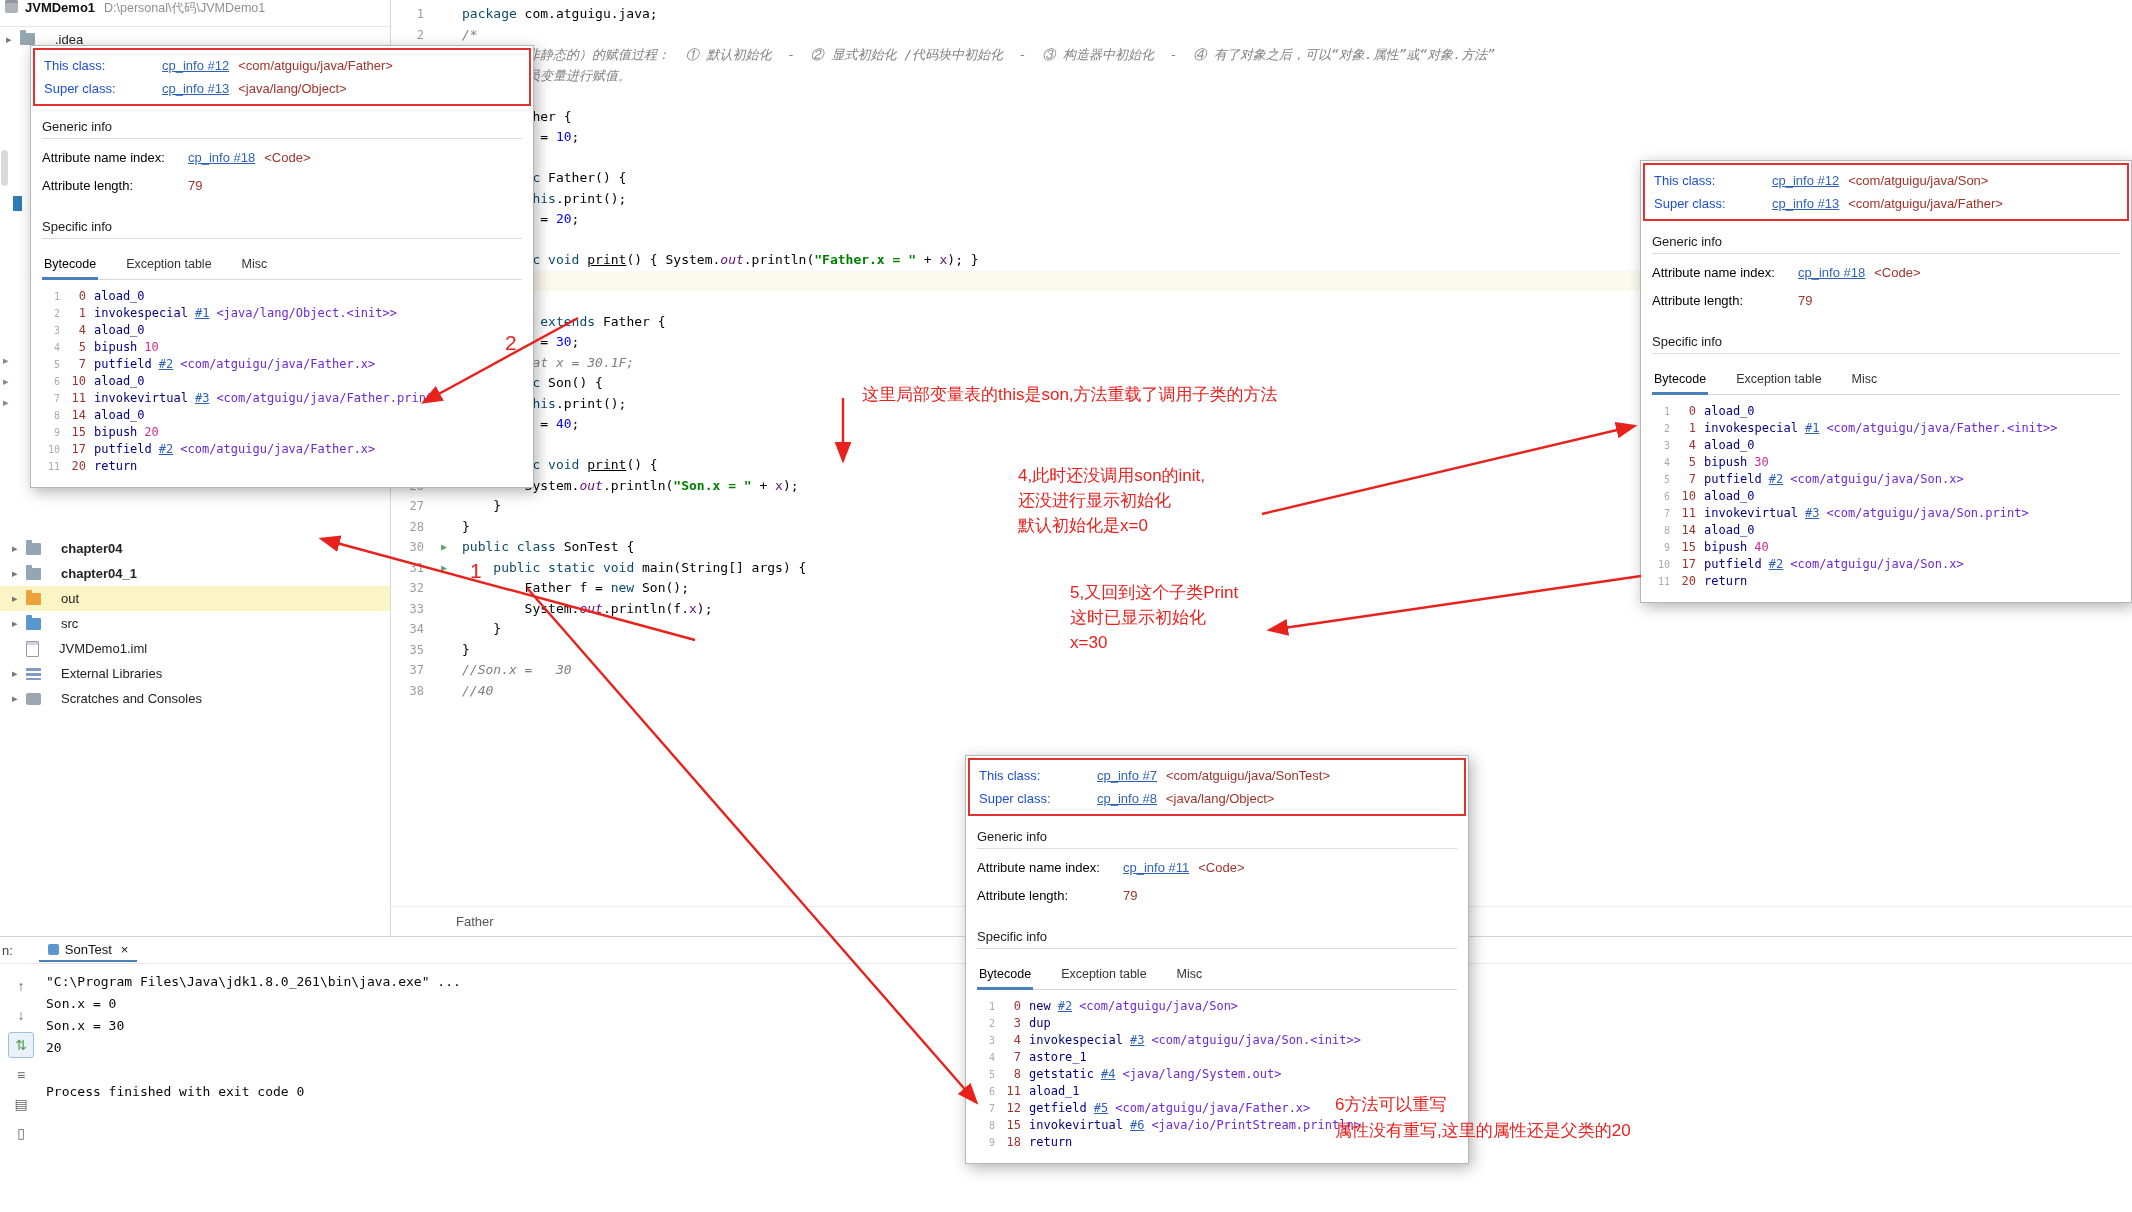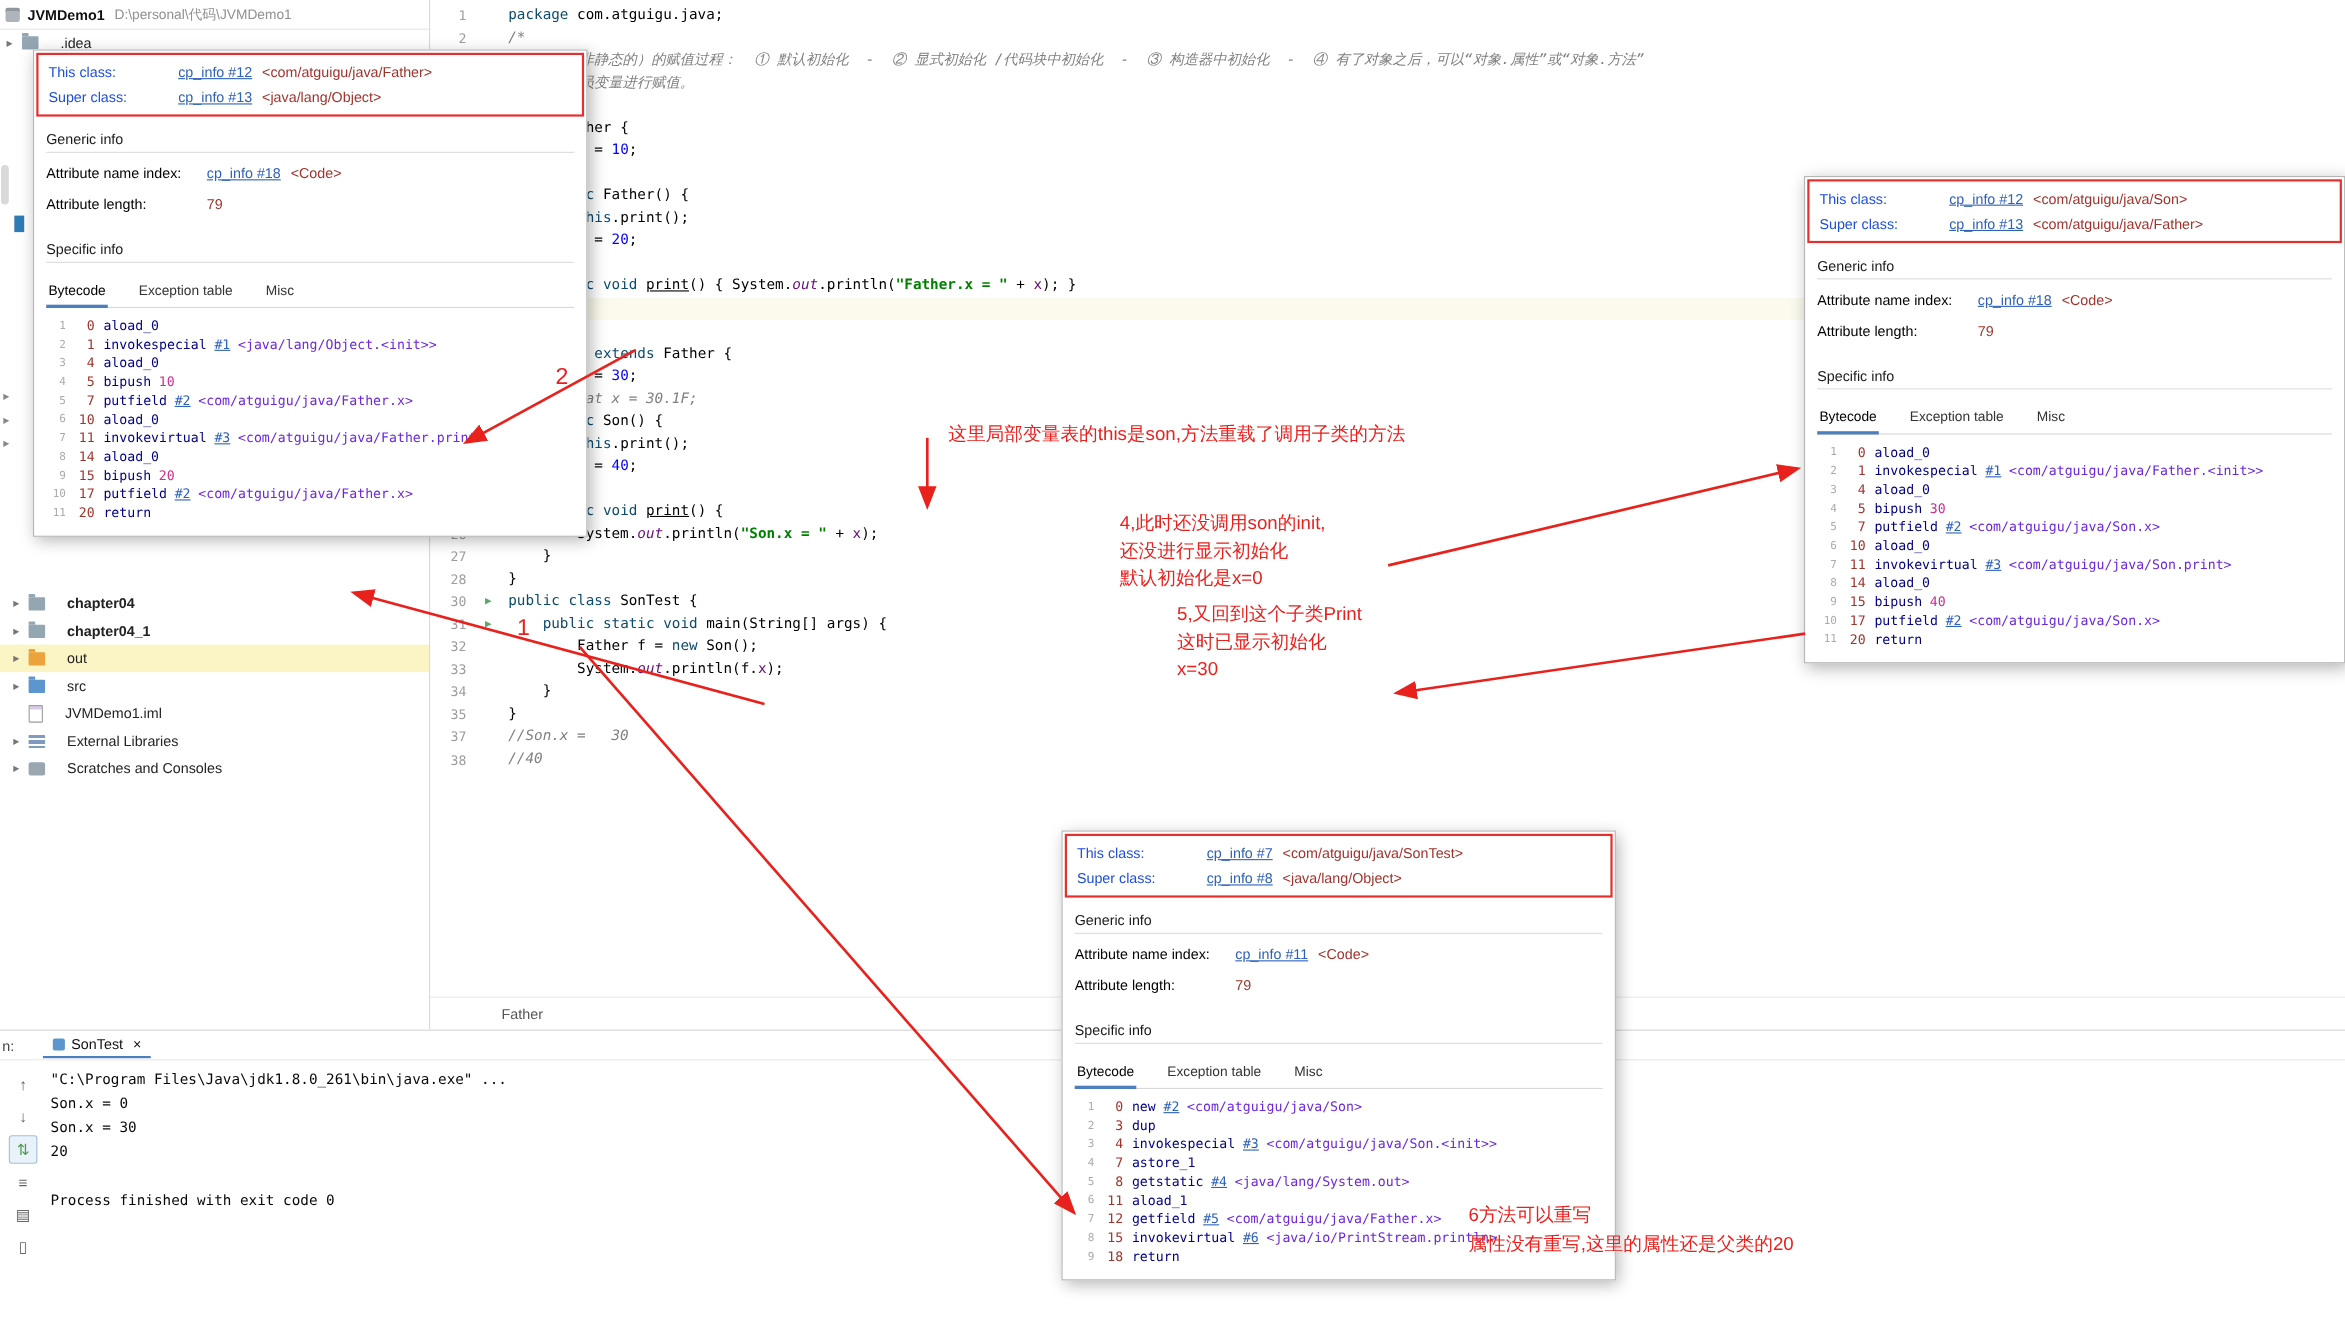--- a/index.html
+++ b/index.html
@@ -22,21 +22,21 @@
   .seg-i{color:#660E7A;font-style:italic;}
   .seg-n{color:#0000FF;}
   .seg-d{color:#000;text-decoration:underline;}
   .ovr{width:12px;height:12px;border:1px solid #8E8E8E;border-radius:50%;display:inline-flex;align-items:center;justify-content:center;font-size:8px;color:#5A5A5A;background:#fff;}
   .runic{color:#59A869;font-size:10px;}
   .caret{display:inline-block;width:2px;height:15px;background:#000;margin-left:1px;vertical-align:-2px;}
   .breadcrumb{position:absolute;left:0;top:906px;width:1742px;height:30px;border-top:1px solid #ECECEC;line-height:30px;padding-left:66px;font-size:13px;color:#555;background:#fff;}
 
   
   .project{position:absolute;left:0;top:0;width:390px;height:936px;background:#fff;border-right:1px solid #D9D9D9;z-index:3;}
-  .phead{height:26px;border-bottom:1px solid #E5E5E5;display:flex;align-items:center;padding-left:5px;}
+  .phead{height:26px;border-bottom:1px solid #E5E5E5;display:flex;align-items:flex-start;padding-left:5px;}
   .picon{width:13px;height:13px;border-radius:2px;background:#AEB4BA;box-shadow:inset 0 3px 0 #8F969D;flex:none;}
   .pname{font-weight:bold;font-size:13px;margin-left:7px;color:#111;}
   .ppath{color:#909090;font-size:12.5px;margin-left:9px;}
   .trow{display:flex;align-items:center;height:25px;padding-left:6px;font-size:13px;color:#222;}
   .trow.idea{position:absolute;top:28px;left:0;width:100%;height:22px;}
   .trow.sel{background:#FBF4C4;}
   #tree-main{position:absolute;top:536px;left:0;width:100%;}
   #tree-main .trow{padding-left:12px;}
   .chev{width:14px;color:#777;font-size:11px;flex:none;}
   .tlabel{margin-left:12px;}
@@ -368,21 +368,21 @@
   </svg>
 
   <div class="note steplbl" style="left:505px;top:330px">2</div>
   <div class="note steplbl" style="left:470px;top:558px">1</div>
   <div class="note" style="left:862px;top:382px">这里局部变量表的this是son,方法重载了调用子类的方法</div>
   <div class="note" style="left:1018px;top:463px">
     <div>4,此时还没调用son的init,</div>
     <div>还没进行显示初始化</div>
     <div>默认初始化是x=0</div>
   </div>
-  <div class="note" style="left:1070px;top:546px">
+  <div class="note" style="left:1070px;top:580px">
     <div>5,又回到这个子类Print</div>
     <div>这时已显示初始化</div>
     <div>x=30</div>
   </div>
   <div class="note" style="left:1335px;top:1092px;line-height:26px">
     <div>6方法可以重写</div>
     <div>属性没有重写,这里的属性还是父类的20</div>
   </div>
 
 </div>

